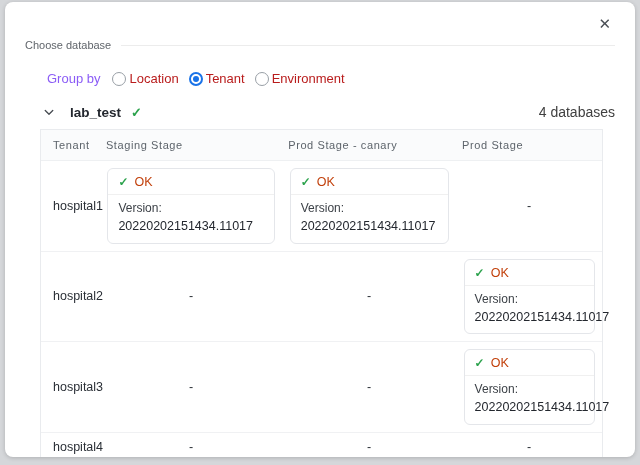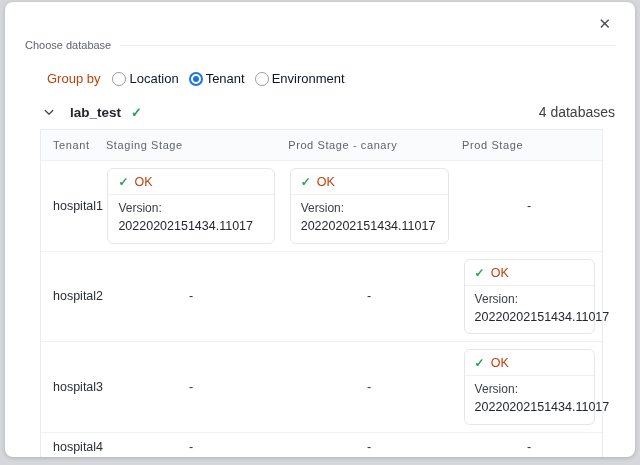--- a/index.html
+++ b/index.html
@@ -29,35 +29,35 @@
     color: #4a4f55;
     cursor: pointer;
     padding: 2px 4px;
   }
   .subtitle-row { display: flex; align-items: center; margin-top: 6px; }
   .modal-subtitle { font-size: 11px; color: #60656b; white-space: nowrap; }
   .subtitle-divider { flex: 1; height: 1px; background: #ececec; margin-left: 10px; }
 
   
   .groupby-row { display: flex; align-items: center; margin: 20px 0 0 22px; font-size: 13px; }
-  .groupby-label { color: #c2410c; margin-right: 12px; }
+  .groupby-label { color: #8b5cf6; margin-right: 12px; }
   .radio-option { display: flex; align-items: center; margin-right: 10px; cursor: pointer; }
   .radio-circle {
     width: 14px; height: 14px; border-radius: 50%;
     border: 1.5px solid #999fa6; background: #fff;
     display: inline-block; margin-right: 3px; position: relative;
     flex: 0 0 auto;
   }
   .radio-option.selected .radio-circle { border-color: #1a73e8; border-width: 2px; }
   .radio-option.selected .radio-circle::after {
     content: ""; position: absolute; left: 50%; top: 50%;
     width: 6px; height: 6px; border-radius: 50%;
     background: #1a73e8; transform: translate(-50%, -50%);
   }
-  .radio-label { color: #0f172a; }
+  .radio-label { color: #b91c1c; }
 
   
   .group-row { display: flex; align-items: center; margin: 18px 0 0 17px; }
   .chevron { width: 14px; height: 14px; margin-right: 6px; cursor: pointer; display: inline-flex; align-items: center; justify-content: center; }
   .group-name { font-size: 13.5px; font-weight: 600; color: #23272e; padding-left: 8px; }
   .group-check { color: #2ba24c; font-size: 13px; margin-left: 10px; font-weight: 600; }
   .db-count { margin-left: auto; font-size: 14px; color: #404040; }
 
   
   .db-table {

